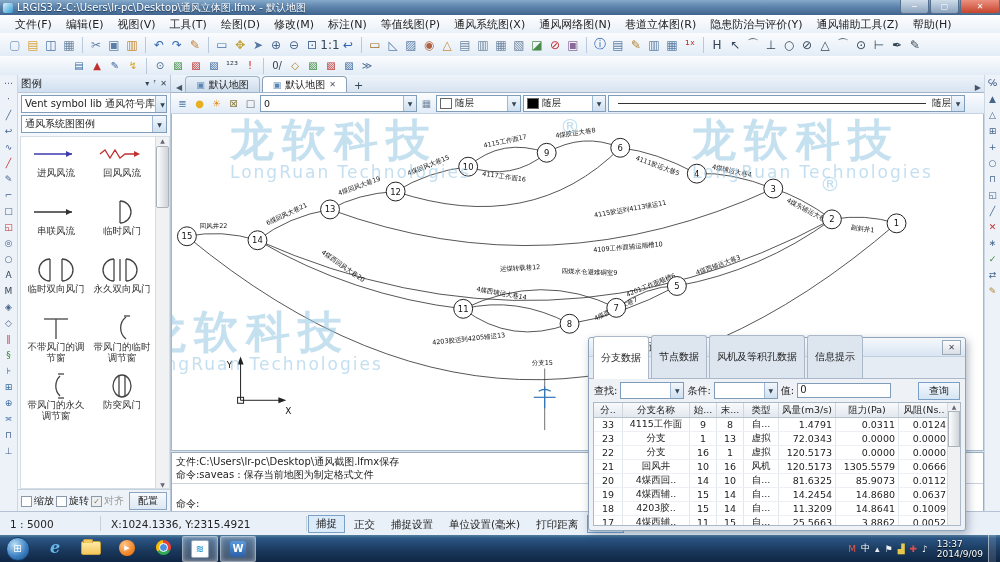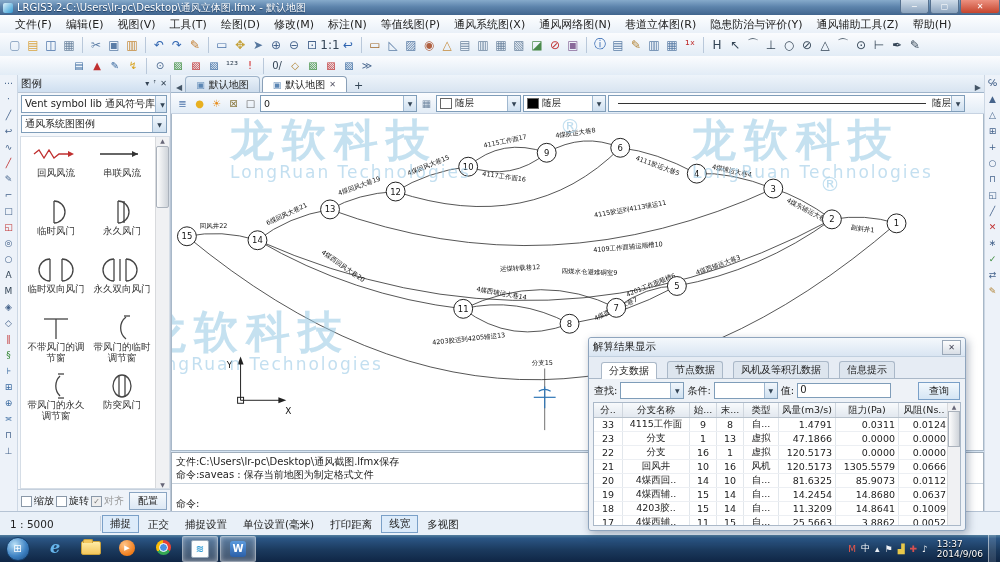--- a/index.html
+++ b/index.html
@@ -92,22 +92,22 @@
   #cmd .prompt{height:16px;padding:1px 4px;}
   
   #dialog{position:absolute;left:588px;top:337px;width:376px;height:192px;z-index:50;
     background:#eef2f7;border:1px solid #8ea4bd;border-radius:3px;box-shadow:2px 3px 8px rgba(30,50,80,.35);
     display:flex;flex-direction:column;font-size:10px;}
   #dlg-title{height:18px;display:flex;align-items:center;padding:0 4px;
     background:linear-gradient(#f4f8fc,#d9e5f2);border-bottom:1px solid #c0cfdf;border-radius:3px 3px 0 0;font-size:10.5px;}
   #dlg-close{margin-left:auto;width:17px;height:13px;border:1px solid #9aa8b8;background:linear-gradient(#fdfdfd,#d8dee6);
     display:flex;align-items:center;justify-content:center;font-size:8px;color:#445;}
   #dlg-tabs{display:flex;align-items:flex-end;height:19px;padding:2px 4px 0 4px;border-bottom:1px solid #aab8c8;background:#e6ecf4;}
-  .dtab{padding:1px 7px;border:1px solid #aab8c8;border-bottom:none;border-radius:3px 3px 0 0;
-    background:#dde5ee;margin-right:2px;white-space:nowrap;margin-left:8px;}
+  .dtab{padding:14px 7px;border:1px solid #aab8c8;border-bottom:none;border-radius:3px 3px 0 0;
+    background:#dde5ee;margin-right:2px;white-space:nowrap;}
   .dtab.active{background:#fff;position:relative;top:1px;}
   #dlg-search{height:23px;display:flex;align-items:center;gap:3px;padding:0 5px;}
   .dsel{width:62px;height:15px;border:1px solid #7f9db9;background:#fff;display:flex;}
   .dsel .arr{margin-left:auto;width:12px;background:linear-gradient(#f2f7fc,#cfe0f0);border-left:1px solid #a0b8d0;
     display:flex;align-items:center;justify-content:center;font-size:6px;color:#345;}
   .dinp{width:88px;height:13px;border:1px solid #7f9db9;background:#fff;padding:0 2px;font-size:10px;}
   #dlg-query{margin-left:auto;border:1px solid #7aa0c8;background:linear-gradient(#f2f8fd,#d5e5f4);
     padding:1px 10px;font-size:10px;}
   #dlg-tblwrap{flex:1;margin:0 4px 4px 4px;border:1px solid #aab8c8;background:#fff;position:relative;overflow:hidden;}
   #dlg-tbl{border-collapse:collapse;table-layout:fixed;font-size:9.5px;width:356px;}
@@ -297,20 +297,29 @@
         <span class="arr">▼</span>
       </div>
       <div class="combo">
         <span>通风系统图图例</span>
         <span class="arr">▼</span>
       </div>
       <div id="legend-list">
           <div class="lg-item">
             <div class="lg-sym">
               <svg width="56" height="26" viewBox="0 0 56 26">
+                <line x1="6" y1="13" x2="44" y2="13" stroke="#3b3bb0" stroke-width="1.4"></line>
+                <path d="M44,13 l-6,-3 v6 z" fill="#3b3bb0"></path>
+              </svg>
+            </div>
+            <div class="lg-lab">进风风流</div>
+          </div>
+          <div class="lg-item">
+            <div class="lg-sym">
+              <svg width="56" height="26" viewBox="0 0 56 26">
                 <path d="M6,13 l5,-4 5,8 5,-8 5,8 5,-4 h10" stroke="#c03030" stroke-width="1.3" fill="none"></path>
                 <path d="M46,13 l-6,-3 v6 z" fill="#c03030"></path>
               </svg>
             </div>
             <div class="lg-lab">回风风流</div>
           </div>
           <div class="lg-item">
             <div class="lg-sym">
               <svg width="56" height="26" viewBox="0 0 56 26">
                 <line x1="6" y1="13" x2="44" y2="13" stroke="#333" stroke-width="1.3"></line>
@@ -320,30 +329,20 @@
             <div class="lg-lab">串联风流</div>
           </div>
           <div class="lg-item">
             <div class="lg-sym">
               <svg width="56" height="26" viewBox="0 0 56 26">
                 <path d="M26,2 a11,11 0 0 1 0,22" stroke="#444" stroke-width="1.3" fill="none"></path>
                 <line x1="26" y1="2" x2="26" y2="24" stroke="#444" stroke-width="1.3" fill="none"></line>
               </svg>
             </div>
             <div class="lg-lab">临时风门</div>
-          </div>
-          <div class="lg-item">
-            <div class="lg-sym">
-              <svg width="56" height="26" viewBox="0 0 56 26">
-                <path d="M24,2 a11,11 0 0 1 0,22" stroke="#444" stroke-width="1.3" fill="none"></path>
-                <line x1="24" y1="2" x2="24" y2="24" stroke="#444" stroke-width="1.3" fill="none"></line>
-                <line x1="30" y1="2" x2="30" y2="24" stroke="#444" stroke-width="1.3" fill="none"></line>
-              </svg>
-            </div>
-            <div class="lg-lab">永久风门</div>
           </div>
           <div class="lg-item">
             <div class="lg-sym">
               <svg width="56" height="26" viewBox="0 0 56 26">
                 <path d="M22,2 a11,11 0 0 0 0,22" stroke="#444" stroke-width="1.3" fill="none"></path>
                 <line x1="22" y1="2" x2="22" y2="24" stroke="#444" stroke-width="1.3" fill="none"></line>
                 <path d="M34,2 a11,11 0 0 1 0,22" stroke="#444" stroke-width="1.3" fill="none"></path>
                 <line x1="34" y1="2" x2="34" y2="24" stroke="#444" stroke-width="1.3" fill="none"></line>
               </svg>
             </div>
@@ -683,21 +682,21 @@
               <td class="num">0.0311</td>
               <td class="num">0.0124</td>
               <td class="num">0.0460</td>
             </tr>
             <tr>
               <td>23</td>
               <td>分支</td>
               <td>1</td>
               <td>13</td>
               <td>虚拟</td>
-              <td class="num">47.1866</td>
+              <td class="num">72.0343</td>
               <td class="num">0.0000</td>
               <td class="num">0.0000</td>
               <td class="num">0.0000</td>
             </tr>
             <tr>
               <td>22</td>
               <td>分支</td>
               <td>16</td>
               <td>1</td>
               <td>虚拟</td>
@@ -765,20 +764,21 @@
         </table>
       <div id="dlg-vscroll">
         <span>▲</span>
         <span class="thumb"></span>
       </div>
     </div>
   </div>
 
   <div id="statusbar">
     <span class="st-cell" style="min-width:80px">1 : 5000</span>
+    <span class="st-cell" style="min-width:185px">X:1024.1336, Y:2315.4921</span>
     <span id="st-btns" style="display:flex;align-items:flex-end">
         <span class="st-btn pressed">捕捉</span>
         <span class="st-btn">正交</span>
         <span class="st-btn">捕捉设置</span>
         <span class="st-btn">单位设置(毫米)</span>
         <span class="st-btn">打印距离</span>
         <span class="st-btn pressed">线宽</span>
         <span class="st-btn">多视图</span>
       </span>
   </div>
@@ -814,18 +814,18 @@
           <span class="tray-ic" style="color: rgb(232, 87, 74);">M</span>
           <span class="tray-ic" style="color: rgb(255, 255, 255);">中</span>
           <span class="tray-ic" style="color: rgb(232, 238, 245);">▴</span>
           <span class="tray-ic" style="color: rgb(240, 243, 247);">⚑</span>
           <span class="tray-ic" style="color: rgb(232, 200, 74);">▟</span>
           <span class="tray-ic" style="color: rgb(216, 80, 80);">✚</span>
           <span class="tray-ic" style="color: rgb(255, 255, 255);">♪</span>
         </span>
       <span id="clock">
         <div>13:37</div>
-        <div>2014/9/06</div>
+        <div>2014/9/09</div>
       </span>
       <span id="show-desktop"></span>
     </span>
   </div>
 </div>
 
 </body></html>

